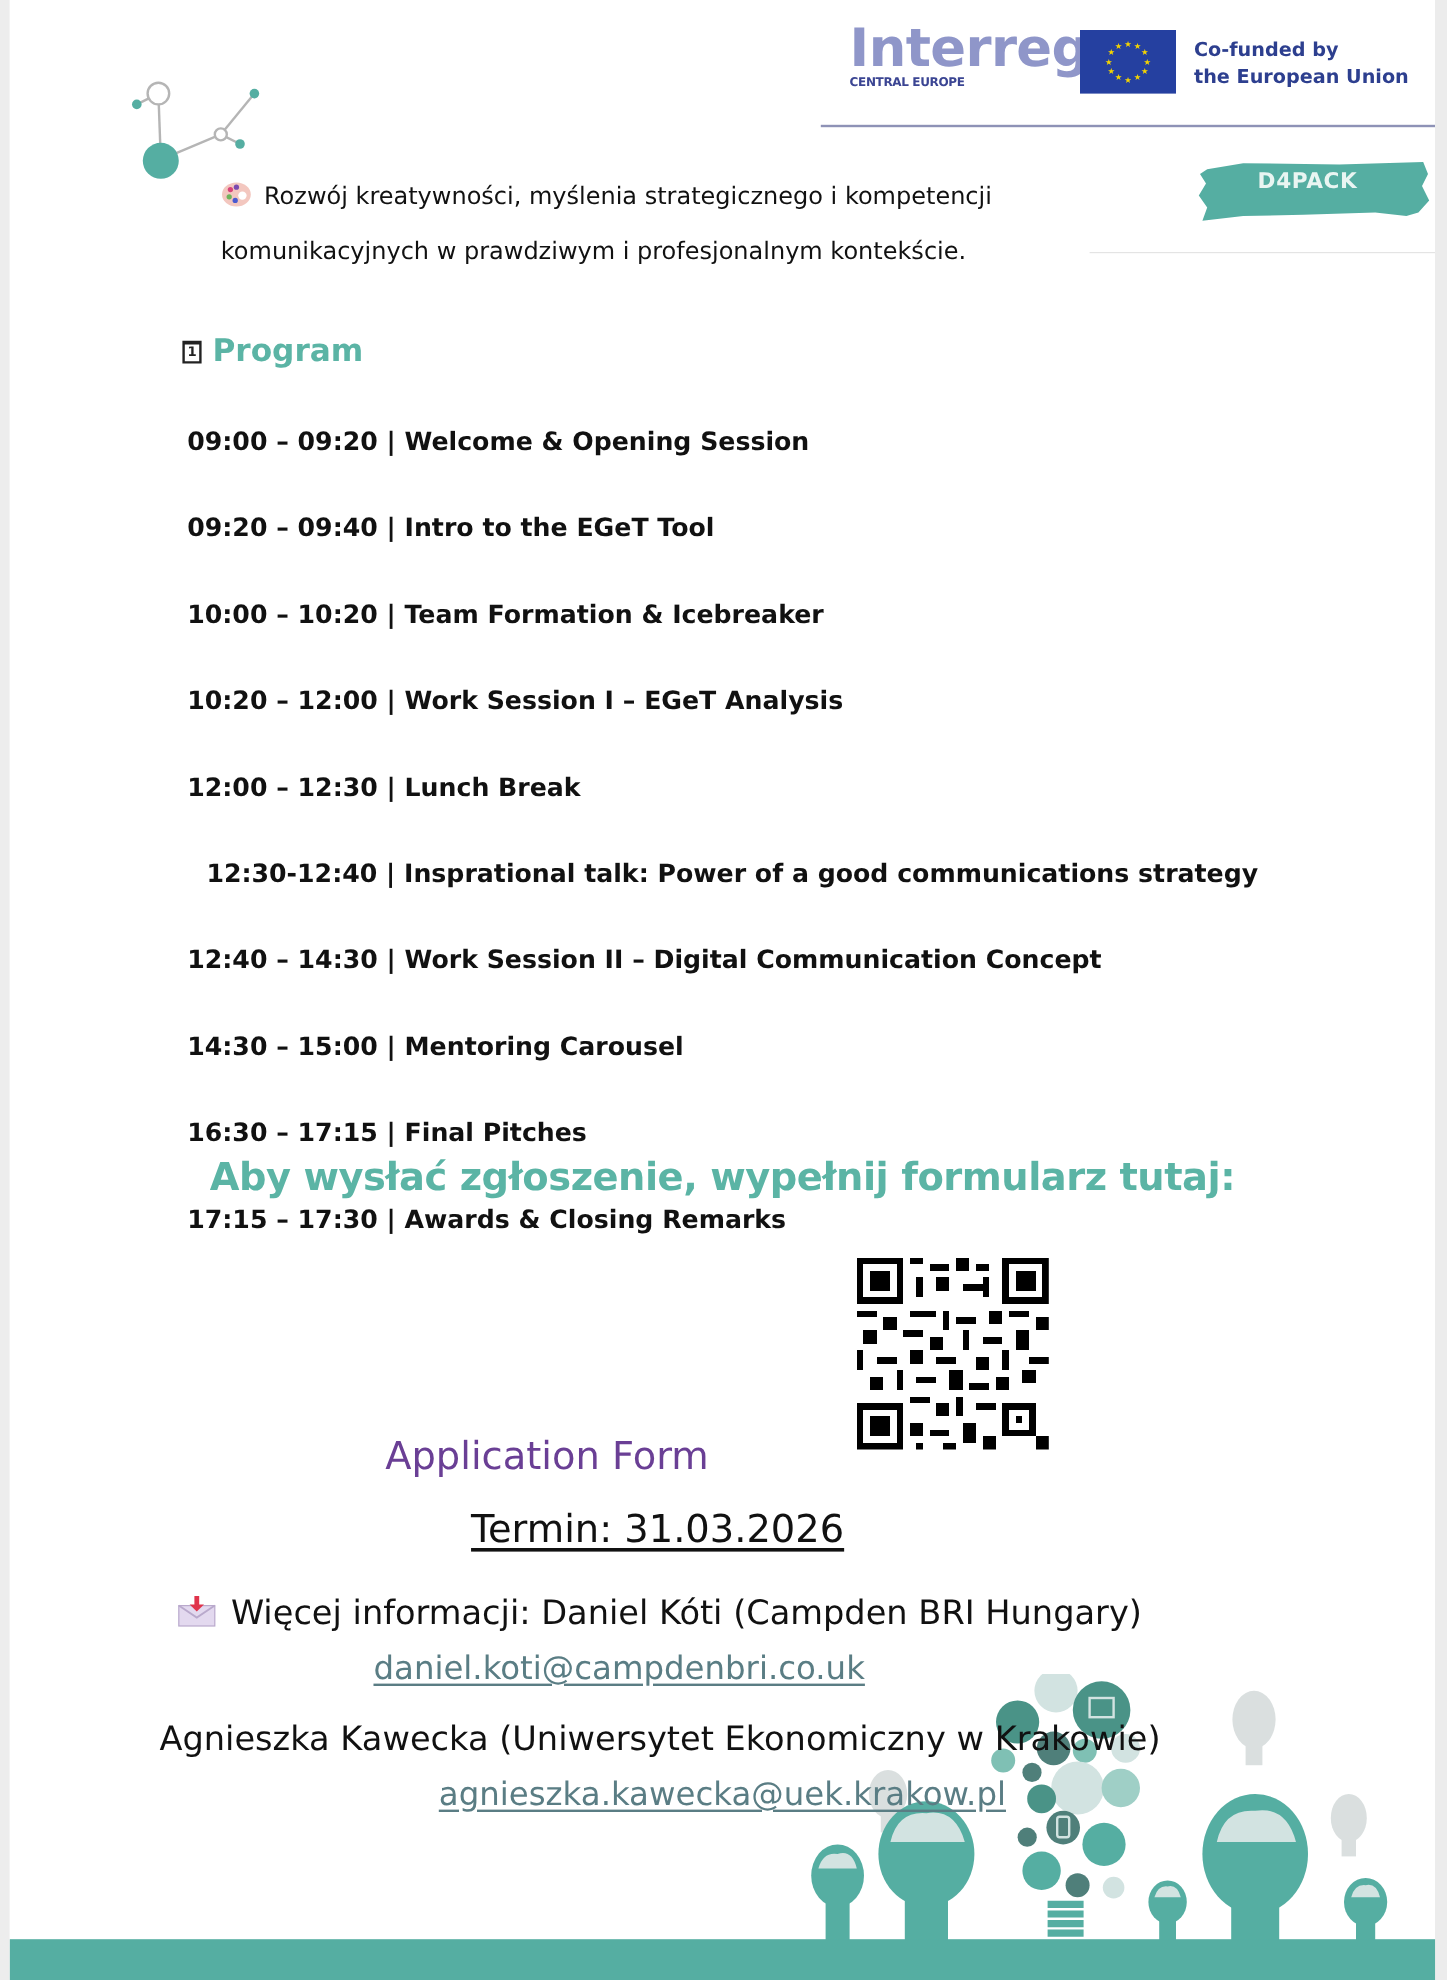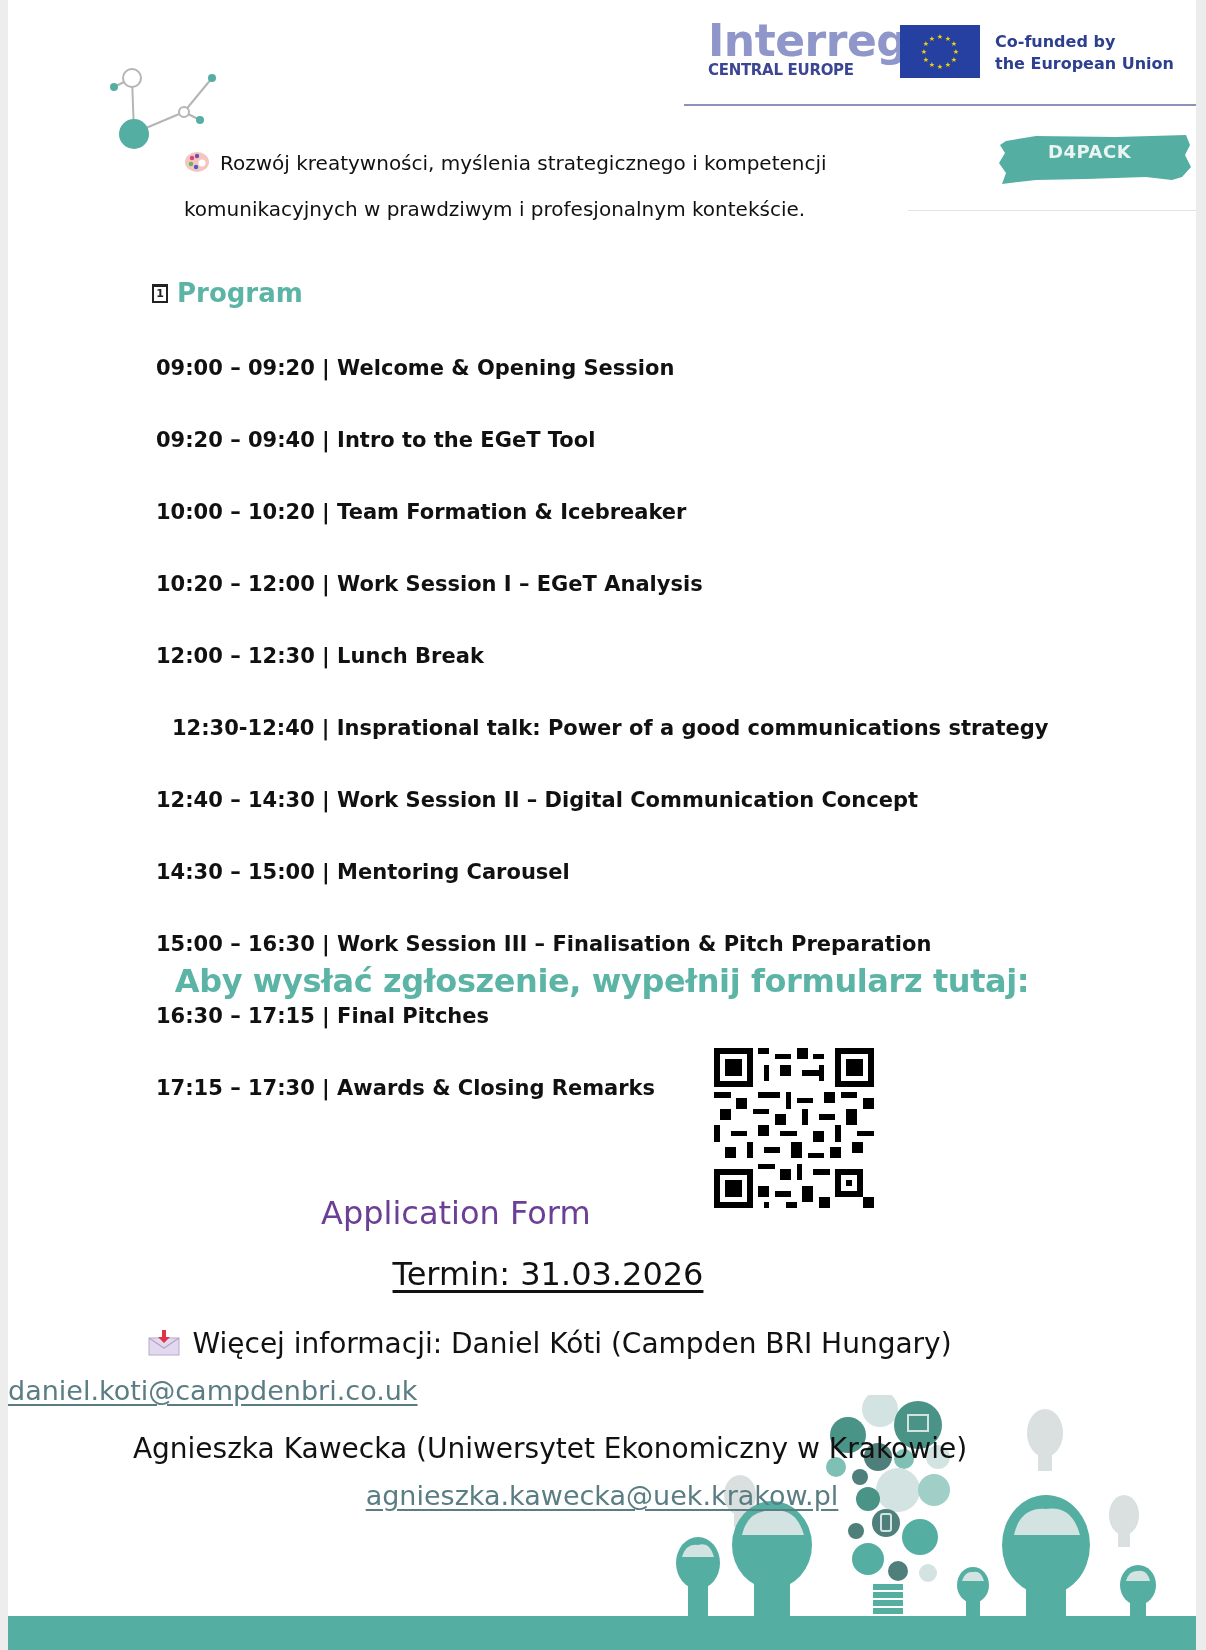--- a/index.html
+++ b/index.html
@@ -7,21 +7,21 @@
     body { font-family: "DejaVu Sans", sans-serif; color: #111; position: relative; }
     .page {
       position: absolute; left: 8px; top: 0; width: 1188px; height: 1650px;
       background: #ffffff; overflow: hidden;
     }
     .abs { position: absolute; }
 
     
     .interreg { left: 700px; top: 22px; }
     .interreg-word { font-family: "DejaVu Sans", sans-serif; font-weight: bold; font-size: 44px; letter-spacing: -0.5px; color: #8f96c9; line-height: 38px; }
-    .interreg-sub { font-weight: bold; font-size: 15px; color: #3b4593; letter-spacing: -0.3px; margin-top: 2px; line-height: 16px; }
+    .interreg-sub { font-weight: bold; font-size: 10px; color: #3b4593; letter-spacing: -0.3px; margin-top: 2px; line-height: 16px; }
     .eu-flag { left: 892px; top: 25px; width: 80px; height: 53px; background: #2540a0; }
     .eu-flag svg { display: block; }
     .cofunded { left: 987px; top: 31px; font-weight: bold; font-size: 16px; color: #2d3f8f; line-height: 22px; }
     .header-rule { left: 676px; top: 104px; width: 512px; height: 2px; background: #8e92b6; }
     .thin-rule { left: 900px; top: 210px; width: 288px; height: 1px; background: #e4e4e4; }
 
     .d4pack { left: 988px; top: 133px; width: 196px; height: 52px; }
     .d4pack-label { left: 1040px; top: 141px; font-size: 18px; font-weight: bold; color: #e9f5f2; letter-spacing: 0.5px; }
 
     .network { left: 92px; top: 64px; width: 130px; height: 100px; }
@@ -40,21 +40,21 @@
     .cta { left: 0; width: 1188px; top: 962px; text-align: center; font-size: 32px; font-weight: bold; color: #5bb4a5; letter-spacing: -0.4px; }
 
     .qr { left: 706px; top: 1048px; width: 160px; height: 160px; }
     .app-form { left: 313px; top: 1194px; font-size: 32px; color: #6a3f95; }
 
     .termin { left: 0; width: 1080px; top: 1255px; text-align: center; font-size: 32px; color: #111; }
     .termin span { text-decoration: underline; text-underline-offset: 5px; }
 
     .more-info { left: 0; width: 1084px; top: 1327px; text-align: center; font-size: 28px; color: #111; }
     .mail-icon { display: inline-block; width: 32px; height: 26px; vertical-align: -3px; margin-right: 12px; }
-    .email1 { left: 0; width: 1016px; top: 1375px; font-size: 27px; color: #5a7d84; }
+    .email1 { left: 0; width: 1016px; top: 1375px; text-align: center; font-size: 27px; color: #5a7d84; }
     .email1 a, .email2 a { color: #5a7d84; text-decoration: underline; text-underline-offset: 4px; }
     .contact2 { left: 0; width: 1084px; top: 1432px; text-align: center; font-size: 28px; color: #111; z-index: 3; }
     .email2 { left: 0; width: 1188px; top: 1480px; text-align: center; font-size: 27px; color: #5a7d84; z-index: 3; }
 
     .illus { left: 660px; top: 1395px; width: 528px; height: 222px; z-index: 2; }
     .footer-bar { left: 0; top: 1616px; width: 1188px; height: 34px; background: #55aea2; z-index: 2; }
     .edge-right { left: 1196px; top: 0; width: 10px; height: 1650px; background: #ececec; }
   </style>
 </head>
 <body>
@@ -130,21 +130,20 @@
 
   <div class="abs schedule">
     <div class="row"><span>09:00 – 09:20</span> | <span>Welcome &amp; Opening Session</span></div>
     <div class="row"><span>09:20 – 09:40</span> | <span>Intro to the EGeT Tool</span></div>
     <div class="row"><span>10:00 – 10:20</span> | <span>Team Formation &amp; Icebreaker</span></div>
     <div class="row"><span>10:20 – 12:00</span> | <span>Work Session I – EGeT Analysis</span></div>
     <div class="row"><span>12:00 – 12:30</span> | <span>Lunch Break</span></div>
     <div class="row indent"><span>12:30-12:40</span> | <span>Insprational talk: Power of a good communications strategy</span></div>
     <div class="row"><span>12:40 – 14:30</span> | <span>Work Session II – Digital Communication Concept</span></div>
     <div class="row"><span>14:30 – 15:00</span> | <span>Mentoring Carousel</span></div>
-    <div class="row"><span>15:00 – 16:30</span> | <span>Work Session III – Finalisation &amp; Pitch Preparation</span></div>
     <div class="row"><span>16:30 – 17:15</span> | <span>Final Pitches</span></div>
     <div class="row"><span>17:15 – 17:30</span> | <span>Awards &amp; Closing Remarks</span></div>
   </div>
 
   <div class="abs cta">Aby wysłać zgłoszenie, wypełnij formularz tutaj:</div>
 
   <svg class="abs qr" viewBox="0 0 29 29" shape-rendering="crispEdges">
     <rect width="29" height="29" fill="#fff"></rect>
     <g fill="#000">
       <rect x="0" y="0" width="7" height="7"></rect>

